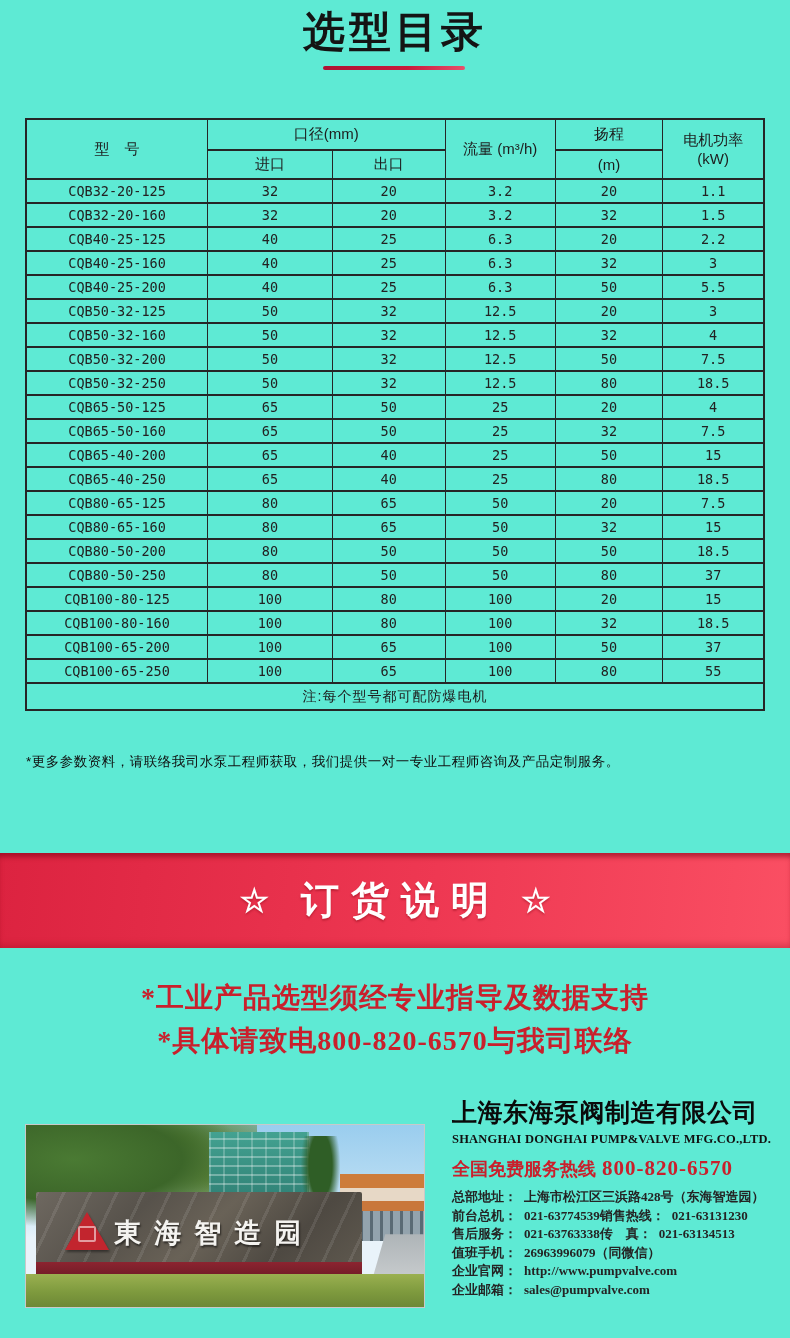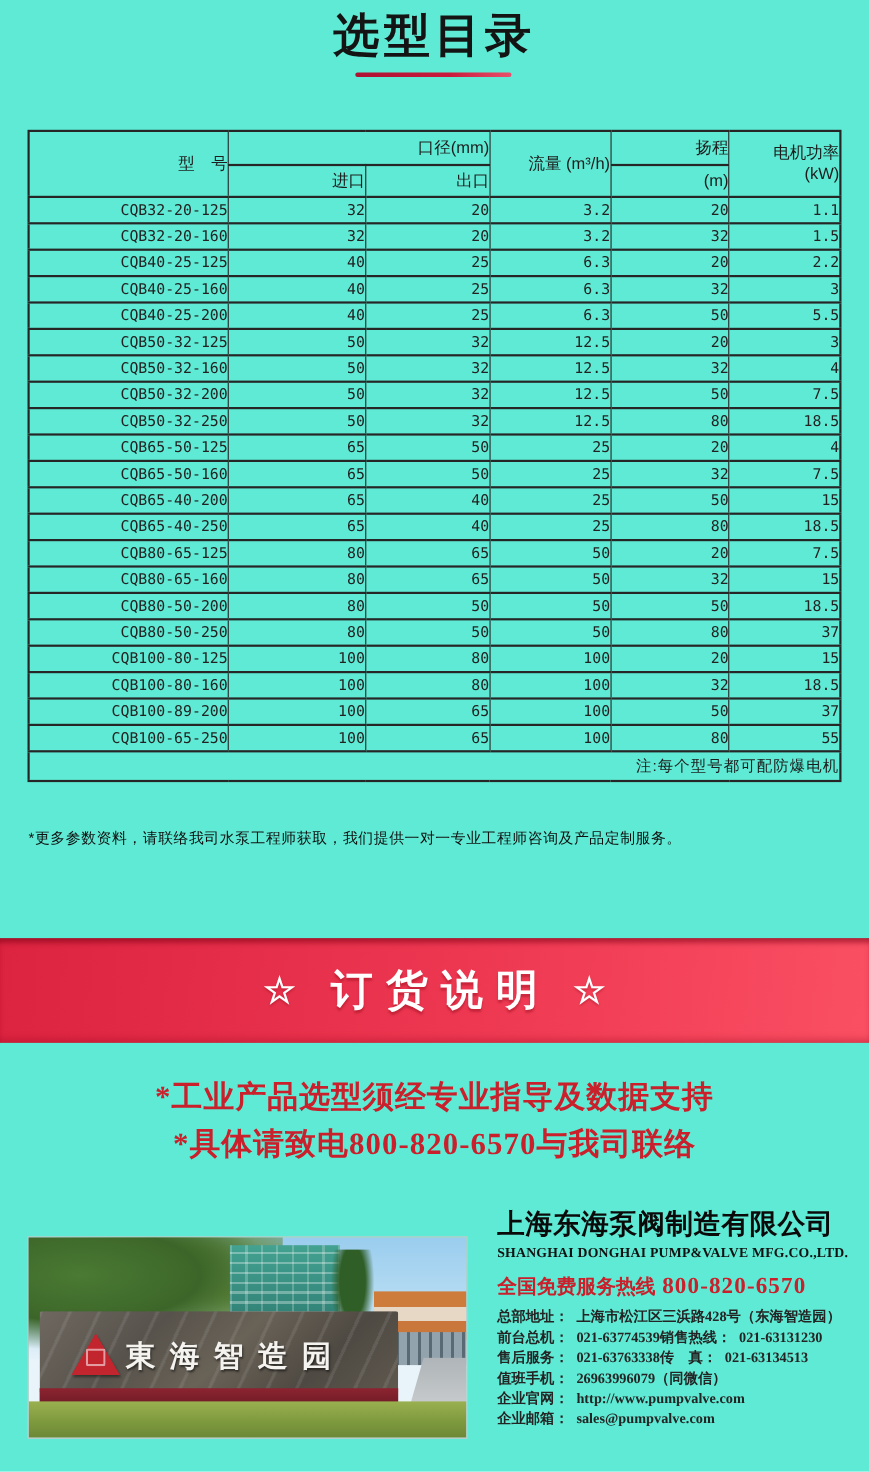--- a/index.html
+++ b/index.html
@@ -9,21 +9,21 @@
     --accent:#c9202c;--banner-l:#dc2340;--banner-r:#fa4f63;
     --underline-l:#ad1233;--underline-r:#e8506b;--tborder:#262626;--logo-red:#c2252e;
   }
   
   .title{position:absolute;top:4px;left:0;right:0;margin:0;text-align:center;
     font-size:42px;font-weight:bold;letter-spacing:4px;color:#141414;}
   .title-underline{position:absolute;top:66px;left:323px;width:142px;height:4px;border-radius:2px;
     background:linear-gradient(90deg,var(--underline-l) 0%,#c91a3c 60%,var(--underline-r) 100%);}
   
   table.spec{position:absolute;top:118px;left:25px;width:740px;border-collapse:collapse;
-    table-layout:fixed;text-align:right;border:2px solid var(--tborder);color:#1d1d1d;}
+    table-layout:fixed;text-align:center;border:2px solid var(--tborder);color:#1d1d1d;}
   table.spec th,table.spec td{border:1px solid var(--tborder);border-top-width:2px;border-bottom-width:2px;
     padding:0;font-weight:normal;overflow:hidden;white-space:nowrap;}
   table.spec thead tr:first-child th{height:29px;font-size:15px;}
   table.spec thead tr:last-child th{height:27px;font-size:15px;}
   table.spec tbody td{height:22px;font-size:13.5px;font-family:"DejaVu Sans Mono",monospace;color:#222;}
   table.spec .two-line{line-height:1.3;font-size:15px;}
   table.spec tfoot td{height:25px;font-size:14px;letter-spacing:1px;}
   
   .footnote{position:absolute;top:753px;left:26px;margin:0;font-size:13.5px;letter-spacing:0.5px;color:#0f0f0f;}
   
@@ -266,21 +266,21 @@
         </tr>
         <tr>
           <td>CQB100-80-160</td>
           <td>100</td>
           <td>80</td>
           <td>100</td>
           <td>32</td>
           <td>18.5</td>
         </tr>
         <tr>
-          <td>CQB100-89-200</td>
+          <td>CQB100-65-200</td>
           <td>100</td>
           <td>65</td>
           <td>100</td>
           <td>50</td>
           <td>37</td>
         </tr>
         <tr>
           <td>CQB100-65-250</td>
           <td>100</td>
           <td>65</td>

